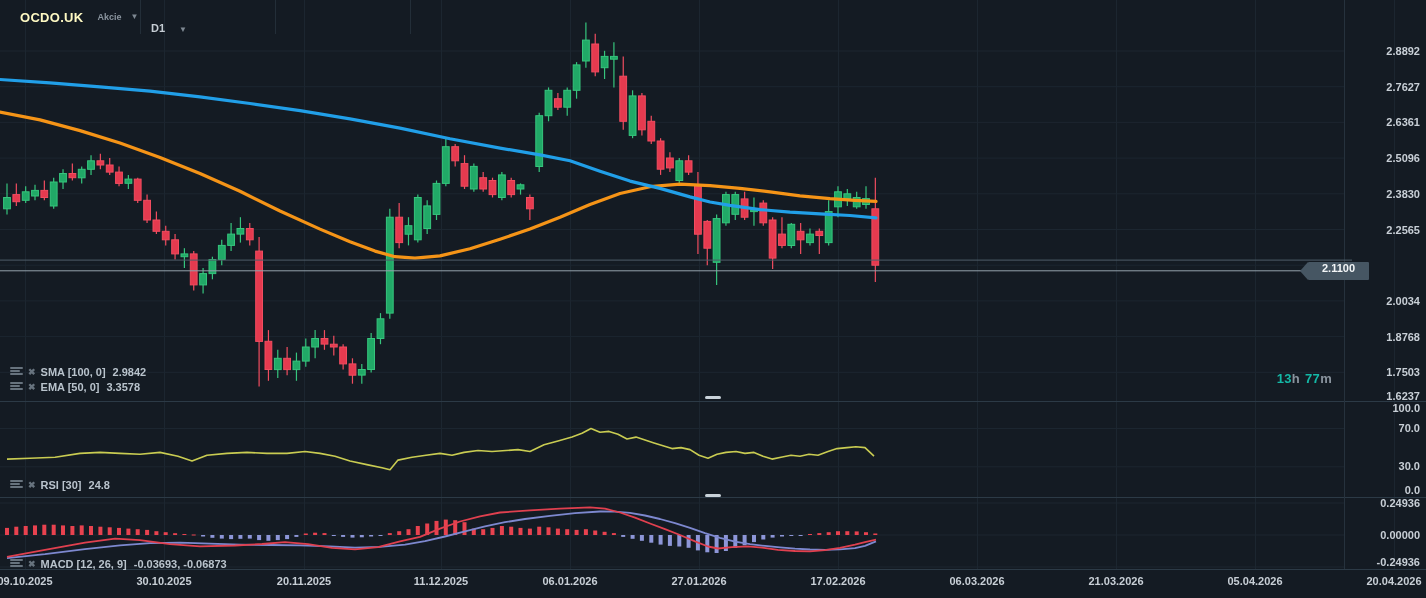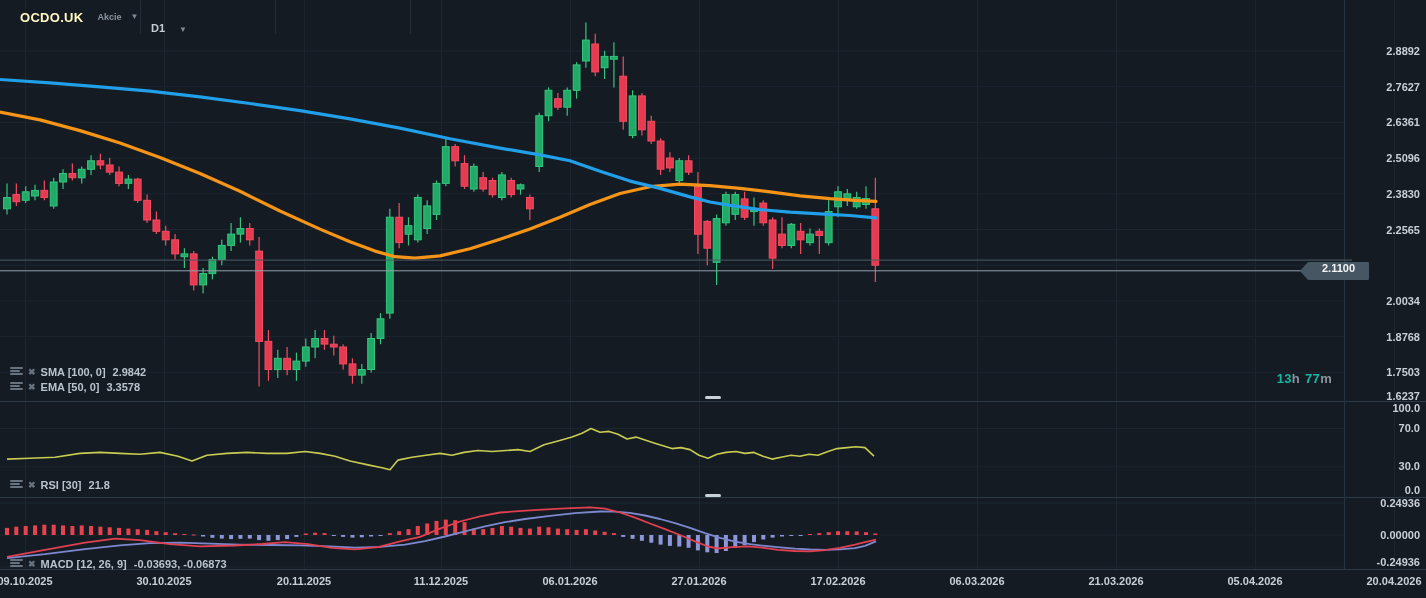--- a/index.html
+++ b/index.html
@@ -460,21 +460,21 @@
     <span class="val">3.3578</span>
   </div>
   <div class="ind" style="left:10px;top:479px">
     <span class="ico-menu">
         <i></i>
         <i></i>
         <i></i>
       </span>
     <i class="ico-x">✖</i>
     <span>RSI [30]</span>
-    <span class="val">21.8</span>
+    <span class="val">24.8</span>
   </div>
   <div class="ind" style="left:10px;top:558px">
     <span class="ico-menu">
         <i></i>
         <i></i>
         <i></i>
       </span>
     <i class="ico-x">✖</i>
     <span>MACD [12, 26, 9]</span>
     <span class="val">-0.03693,  -0.06873</span>

